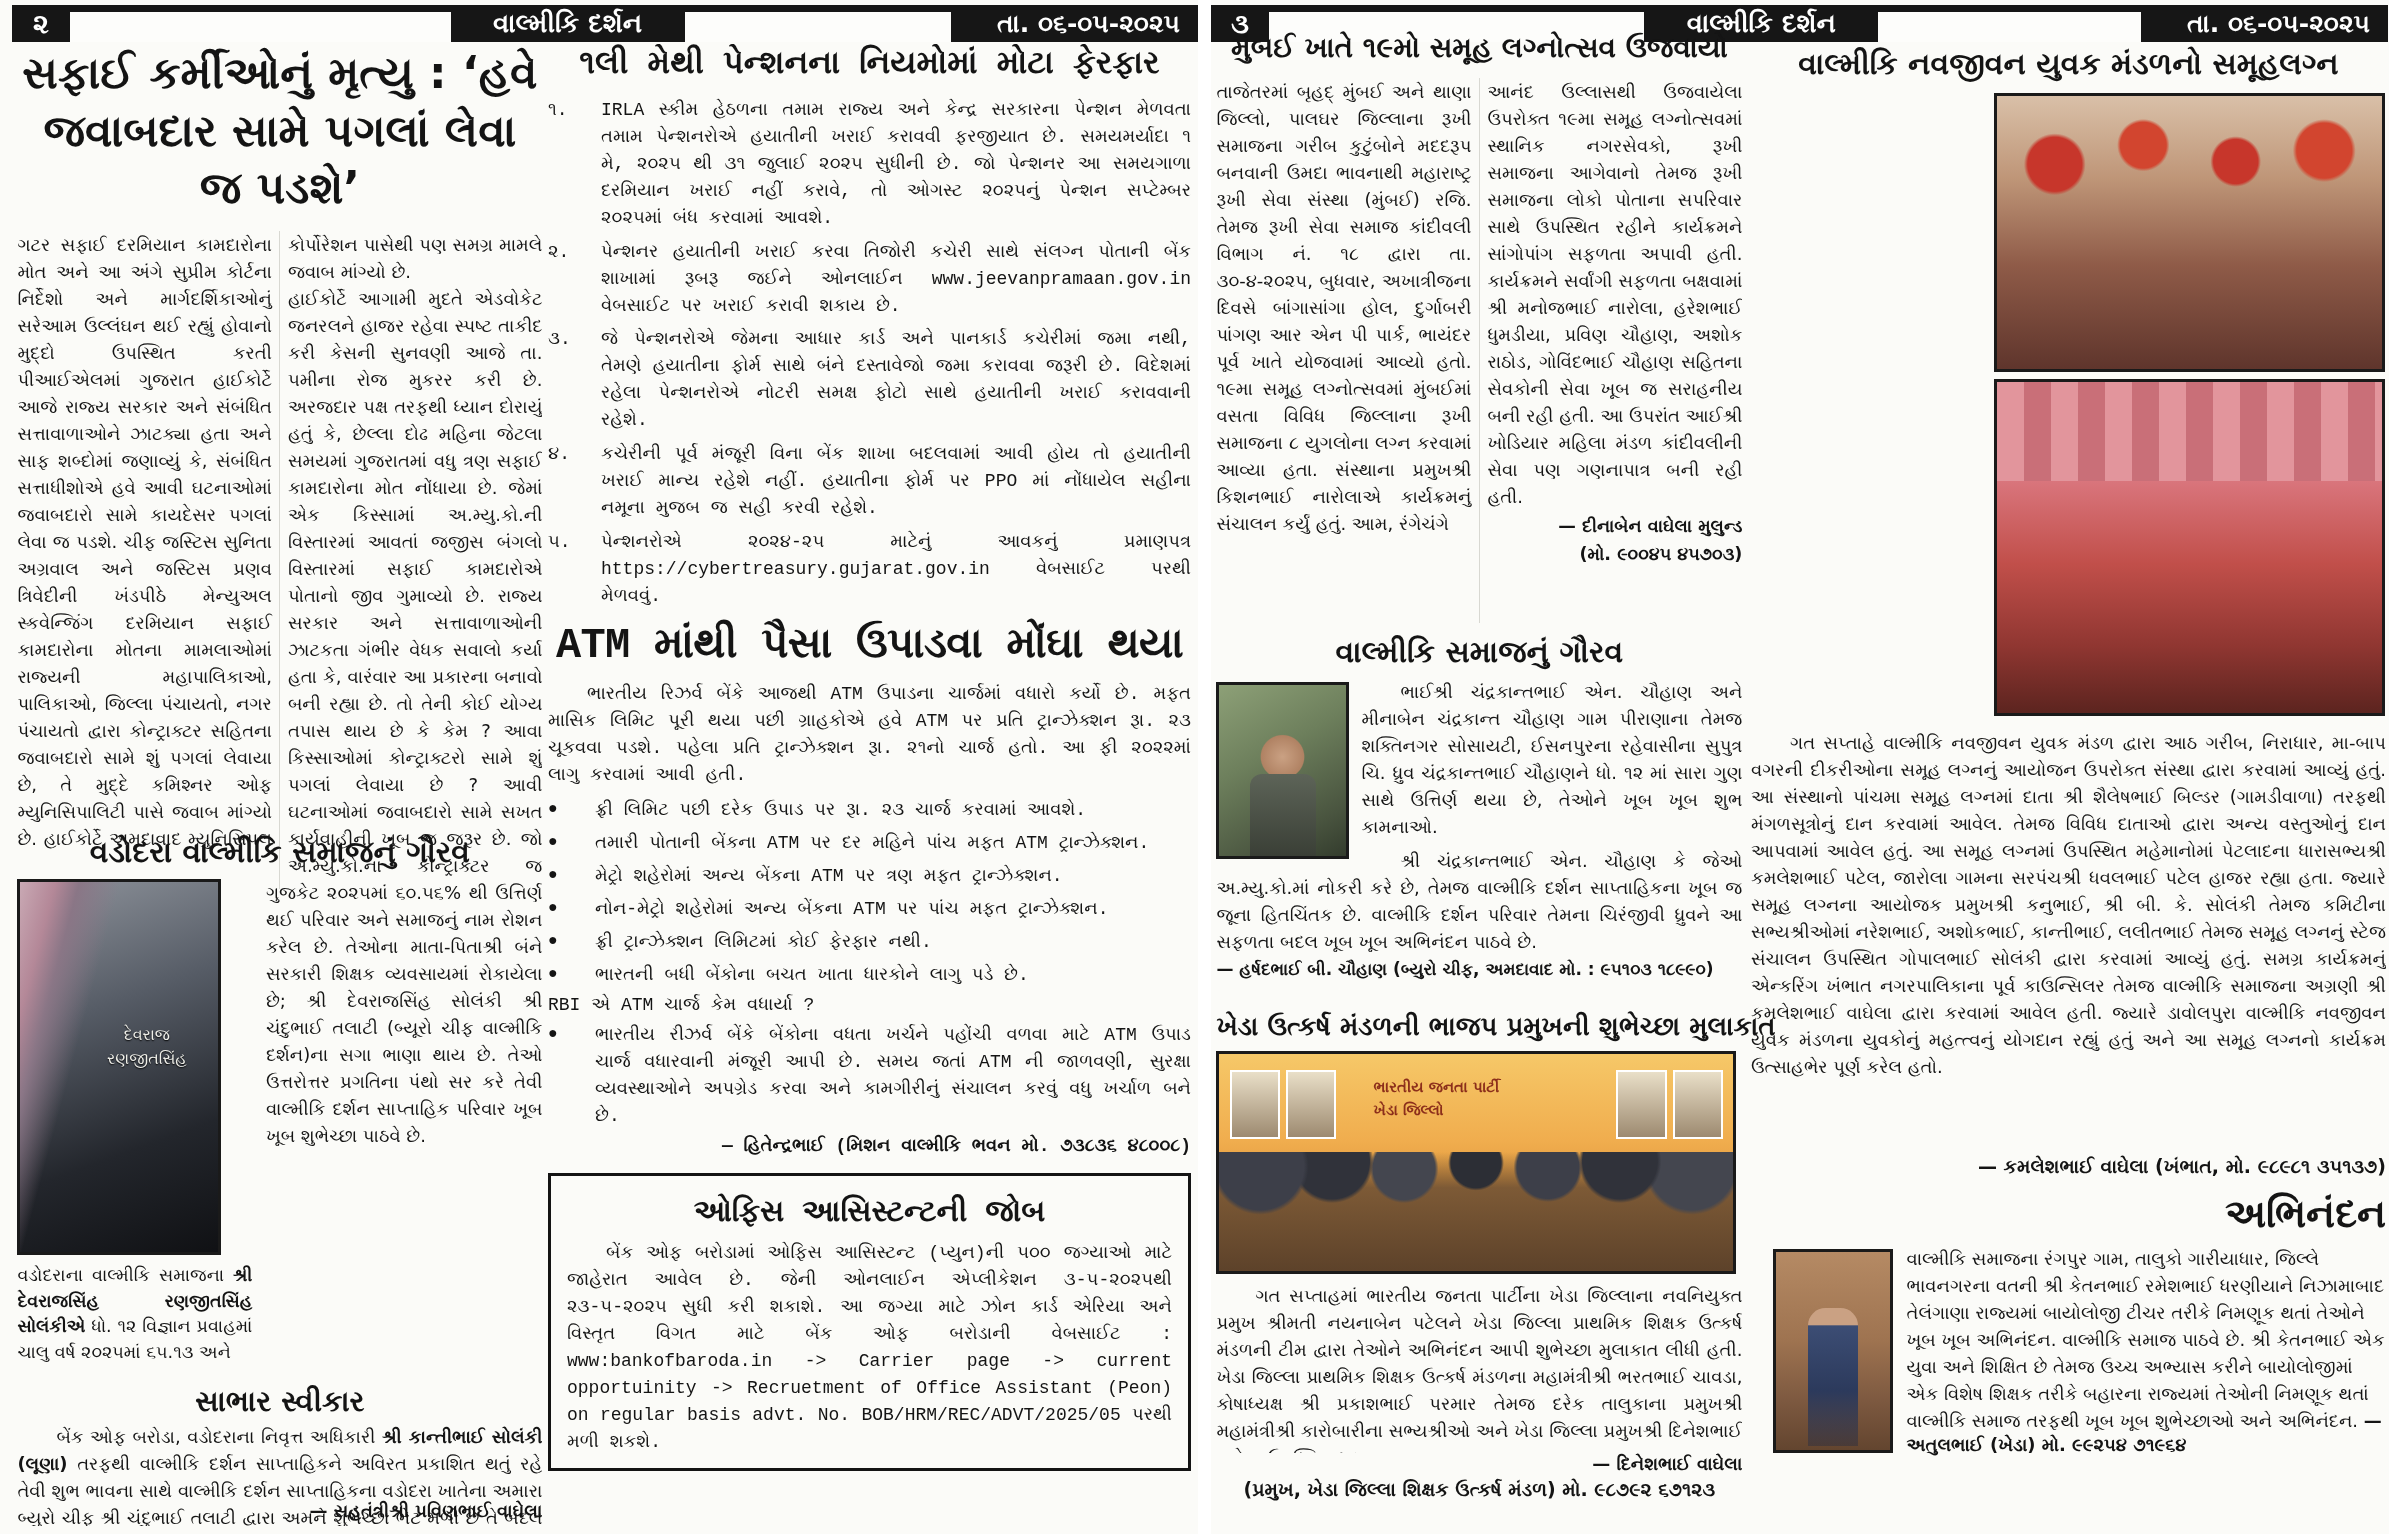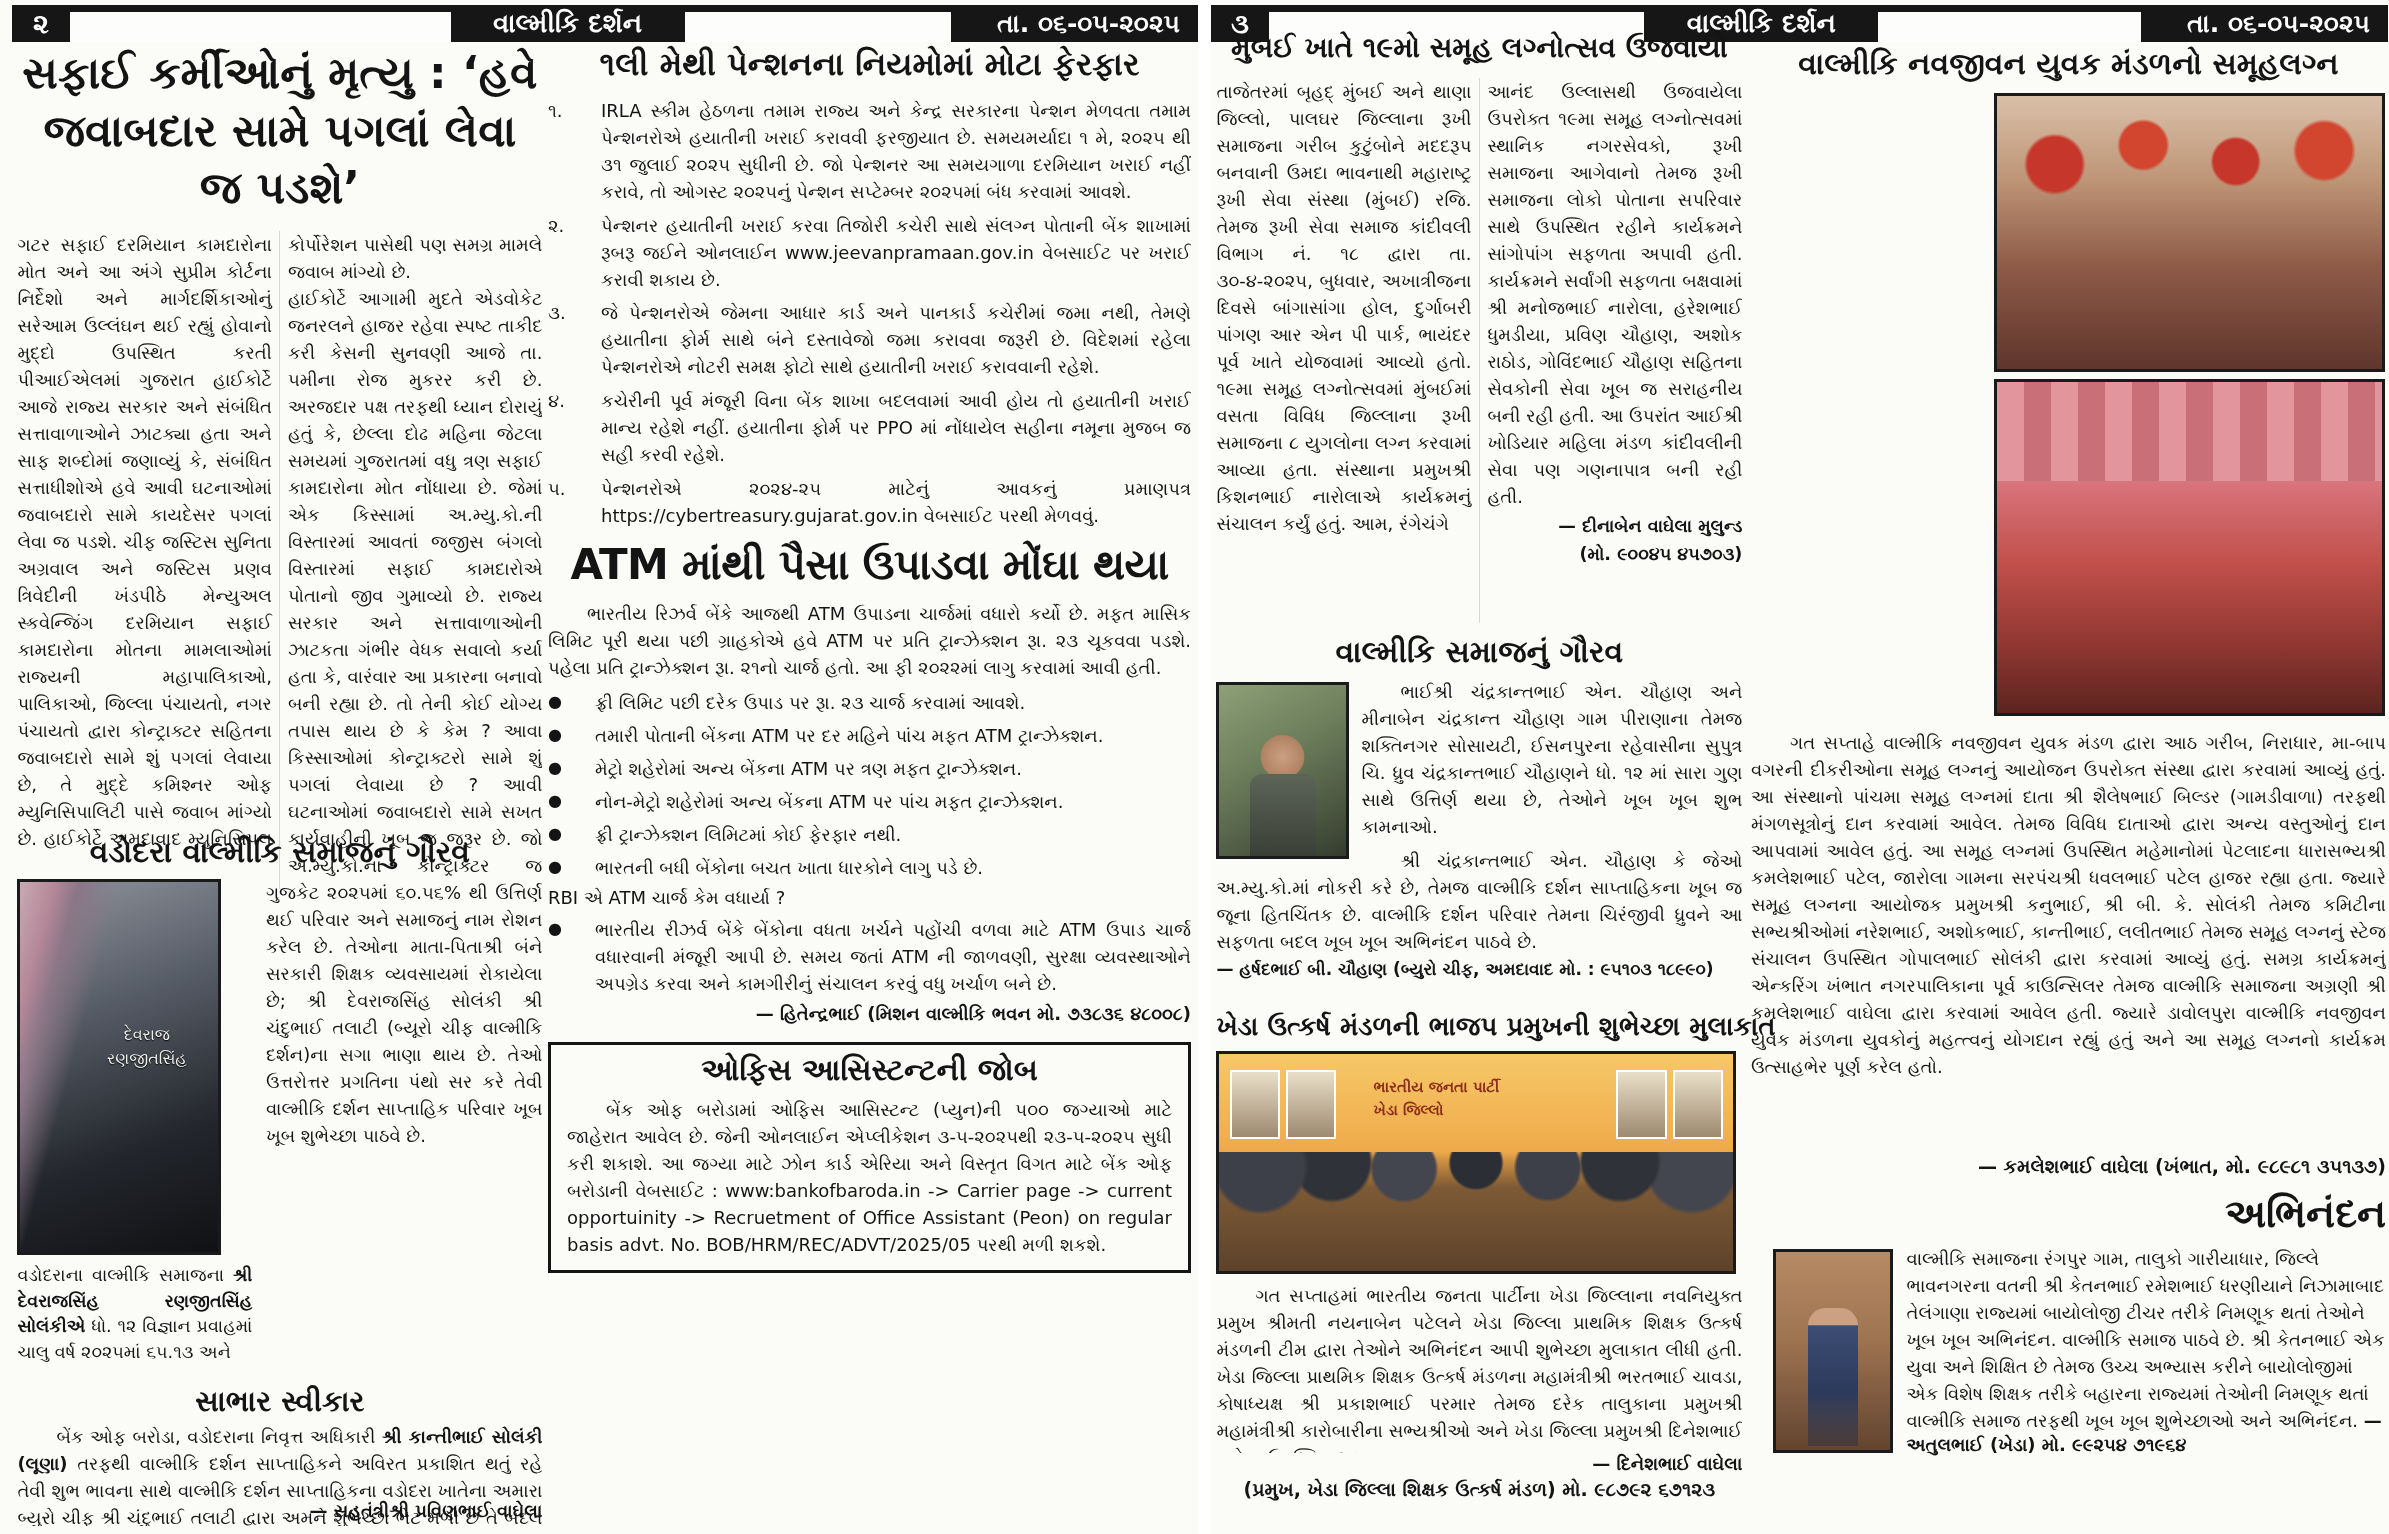--- a/index.html
+++ b/index.html
@@ -80,32 +80,32 @@
   .gaurav-left{width:235px;flex:none;}
   .gaurav-left .ph{width:204px;height:376px;}
   .gaurav-cap{margin-top:8px;font-size:17.6px;line-height:1.45;text-align:justify;}
   .gaurav-right{flex:1;}
 
   .sabhar-h{position:absolute;left:5.4px;top:1378px;width:525px;font-size:29px;}
   .sabhar-b{position:absolute;left:5.4px;top:1418px;width:525px;height:103px;overflow:hidden;}
   .sabhar-b .by{position:absolute;right:0;bottom:2.7px;font-size:18px;}
 
   
-  .mid{position:absolute;left:536px;top:39px;width:643px;height:1483px;overflow:hidden;}
+  .mid{position:absolute;left:536px;top:39px;width:643px;height:1483px;overflow:hidden;font-family:Liberation Mono, monospace;}
   .mid .h-pension{font-size:32px;margin-bottom:10.8px;}
   .pitem{display:flex;margin-bottom:6.8px;}
   .pitem .num{width:53px;flex:none;font-size:18px;line-height:1.5;}
   .pitem .bt{flex:1;}
   .h-atm{font-size:42px;margin-top:9.5px;margin-bottom:6.8px;letter-spacing:-0.7px;}
   .bullet-row{display:flex;margin-bottom:6px;}
   .bullet-row .mark{width:47px;flex:none;font-size:16px;line-height:1.6;}
   .bullet-row .bt{flex:1;}
   .rbi-line{font-size:18px;margin:2.7px 0 6.8px 0;}
   .atm-by{text-align:right;font-size:18px;margin-top:5.4px;}
-  .jobbox{border:3.4px solid #141414;margin-top:17.6px;padding:5px 16px 12px 16px;}
+  .jobbox{border:3.4px solid #141414;margin-top:17.6px;padding:18px 16px 12px 16px;}
   .jobbox .h-big{font-size:30px;margin-bottom:6.8px;}
 
   
   .p3l{position:absolute;left:5.4px;top:25px;width:526px;}
   .h-mumbai{font-size:28px;white-space:nowrap;margin-bottom:10.8px;}
   .p3l .cols2{height:545px;font-size:17.6px;}
   .col-by{font-weight:bold;text-align:right;margin-top:6.8px;}
   .h-gaurav3{font-size:30px;margin-top:9.5px;margin-bottom:6.8px;}
   .gaurav3-block{height:321px;overflow:hidden;}
   .gaurav3-block .ph{float:left;width:133px;height:177px;margin:4px 12px 4px 0;}

